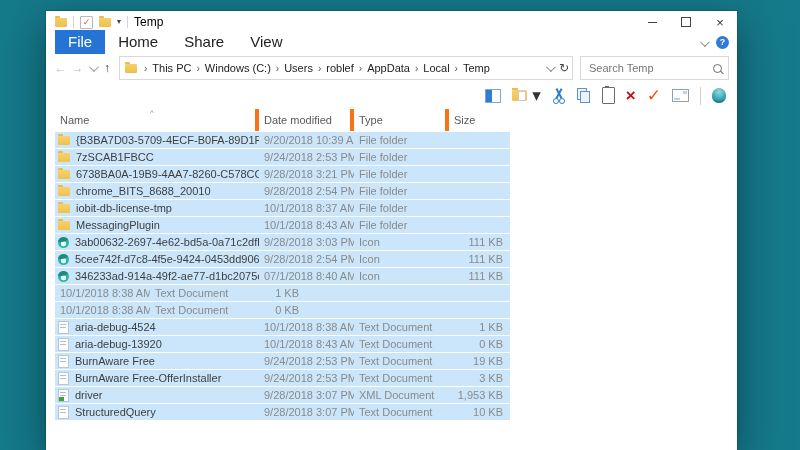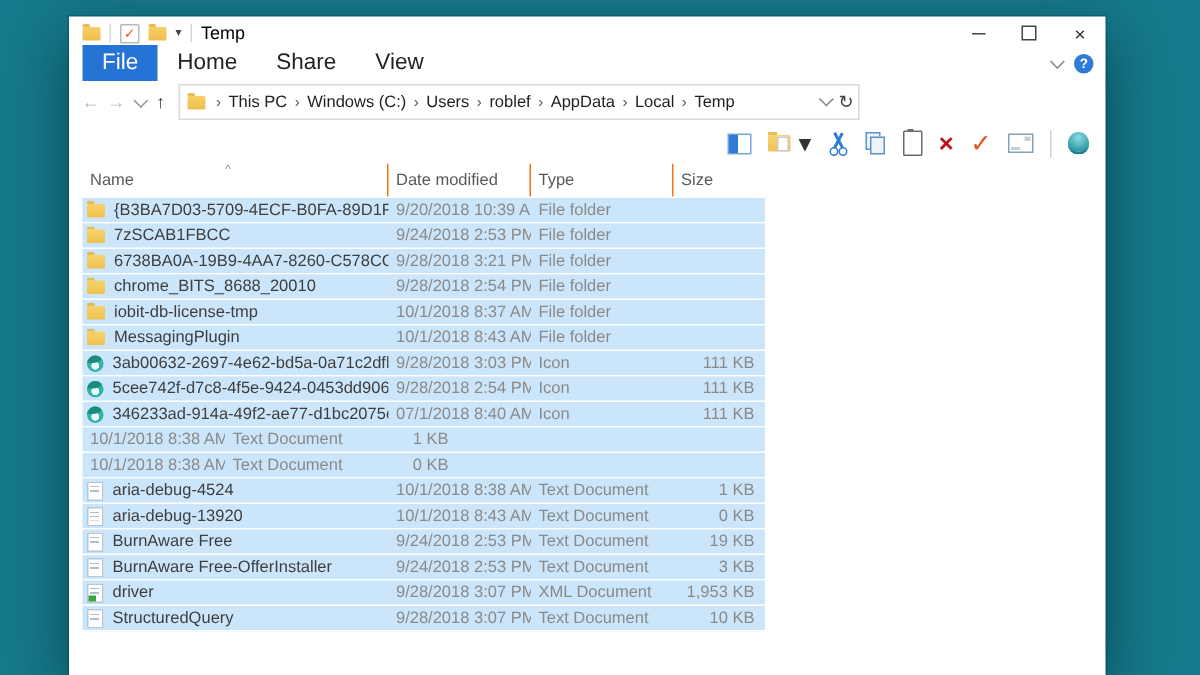--- a/index.html
+++ b/index.html
@@ -80,21 +80,21 @@
   .tb-glyph{font-weight:bold;font-size:17px;line-height:17px;}
   .tb-slide{width:15px;height:11px;border:1px solid #8aa0b4;background:#fff;position:relative;}
   .tb-slide::before{content:"";position:absolute;top:1px;right:1px;width:4px;height:3px;background:#c3cfd9;}
   .tb-slide::after{content:"";position:absolute;bottom:1px;left:1px;width:6px;height:2px;background:#c3cfd9;}
   .tb-separator{width:1px;height:18px;background:#d0d0d0;}
   .tb-shell{width:14px;height:13px;border-radius:50% 50% 45% 45%;background:radial-gradient(circle at 50% 30%,#8fdbe2,#2e9aa8 75%);border-bottom:2px solid #1f7f8d;}
   
   .main{flex:1;position:relative;overflow:hidden;}
   .list{position:absolute;left:9px;top:0;width:455px;}
   .lheader{display:flex;height:22px;font-size:11px;color:#595959;position:relative;align-items:center;}
-  .hcol{height:100%;display:flex;align-items:center;padding-left:5px;border-right:1px solid #f97316;box-sizing:border-box;}
+  .hcol{height:100%;display:flex;align-items:center;padding-left:5px;border-right:4px solid #f97316;box-sizing:border-box;}
   .h-name{width:204px;position:relative;}
   .sort-chev{position:absolute;left:95px;top:-1px;font-size:8px;color:#8a8a8a;}
   .h-date{width:95px;}
   .h-type{width:95px;}
   .h-size{width:61px;border-right:none;}
   .rows{margin-top:1px;}
   .row{height:16px;display:flex;align-items:center;background:#cbe6fa;border-bottom:1px solid #fff;font-size:11px;}
   .c-name{width:204px;display:flex;align-items:center;gap:6px;padding-left:3px;box-sizing:border-box;color:#3e3e3e;white-space:nowrap;overflow:hidden;}
   .c-date{width:95px;color:#8a8a8a;white-space:nowrap;overflow:hidden;box-sizing:border-box;padding-left:5px;}
   .c-type{width:95px;color:#8a8a8a;white-space:nowrap;overflow:hidden;box-sizing:border-box;padding-left:5px;}
@@ -171,20 +171,24 @@
           <span class="crumb-sep">›</span>
           <span class="crumb">Local</span>
           <span class="crumb-sep">›</span>
           <span class="crumb">Temp</span>
         </span>
       <span class="addr-right">
         <span><span class="chev"></span></span>
         <span class="refresh">↻</span>
       </span>
     </div>
+    <div class="search-box">
+      <input type="text" placeholder="Search Temp" style="">
+      <span class="mag"></span>
+    </div>
   </div>
 
   <div class="toolbar" id="toolbar">
       <span class="tb tb-preview-pane"></span>
       <span class="tb tb-new-folder"></span>
       <span class="tb tb-new-folder-dropdown tb-glyph">▾</span>
       <span class="tb tb-cut">
         <span class="b1"></span>
         <span class="b2"></span>
       </span>

